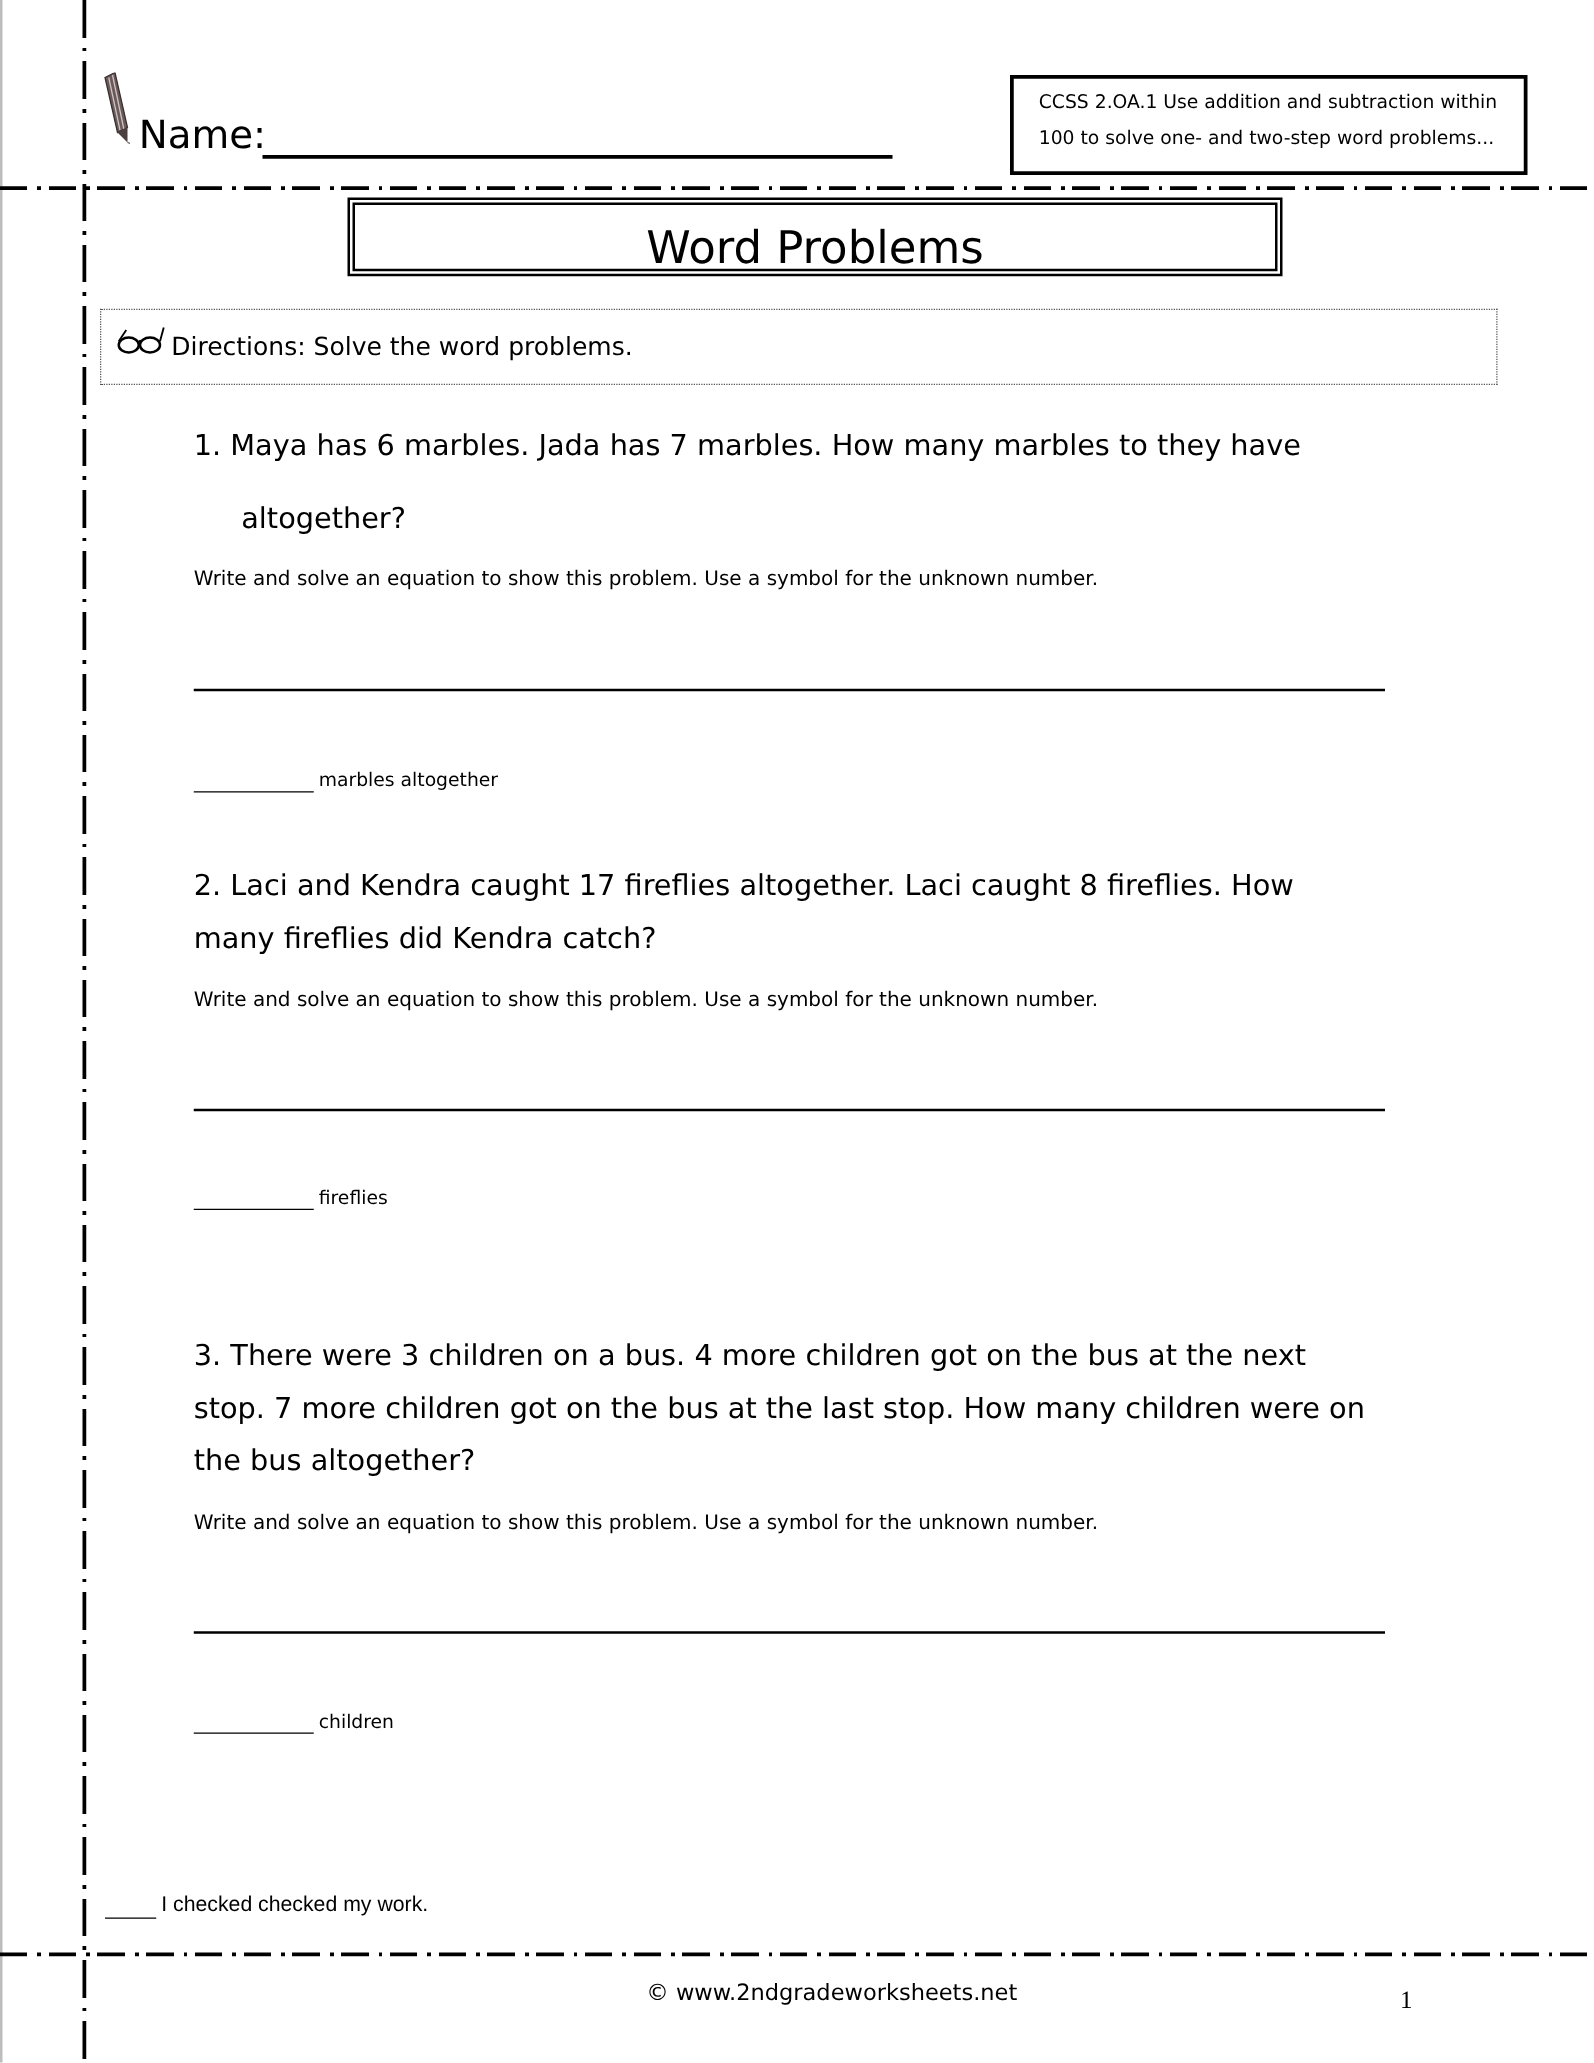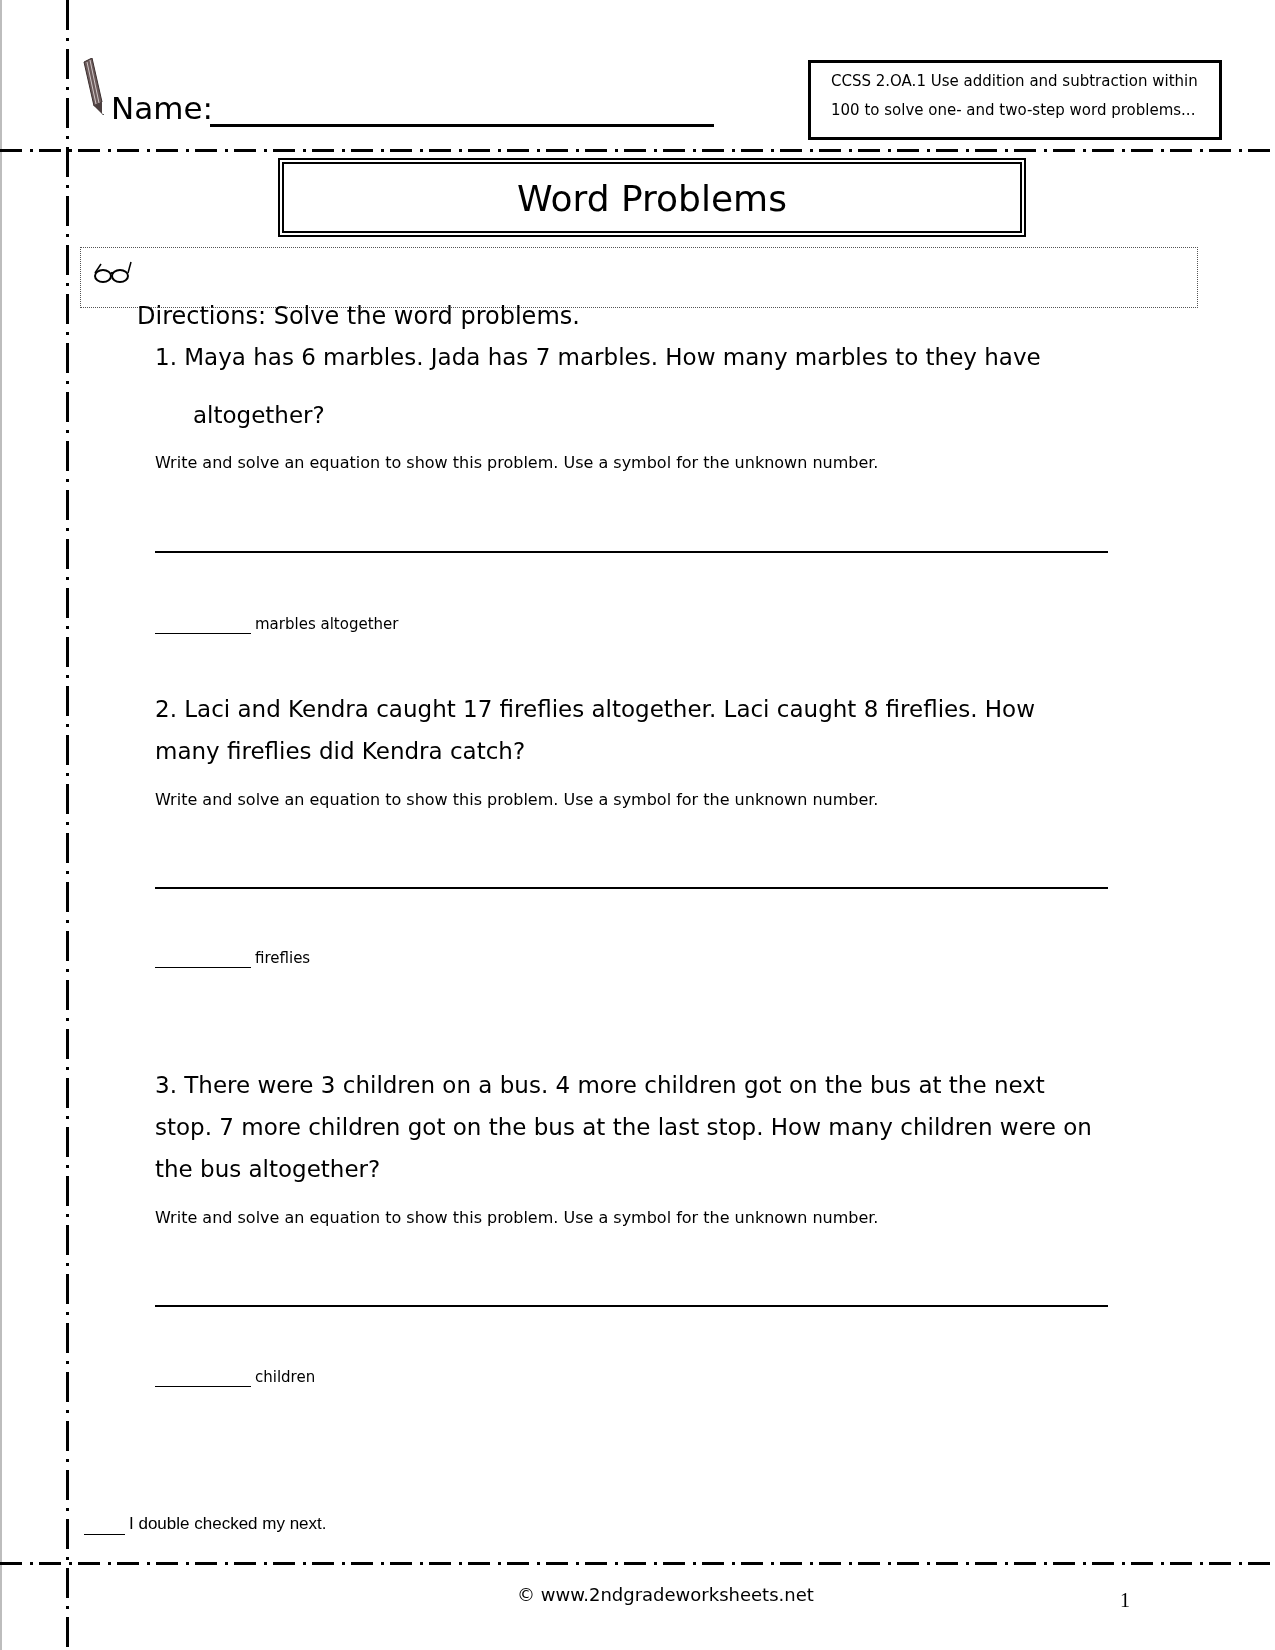--- a/index.html
+++ b/index.html
@@ -13,26 +13,26 @@
   .hdash { left: 0; width: 1275px; height: 3px;
     background: repeating-linear-gradient(to right, #000 0 22px, transparent 22px 30px, #000 30px 33px, transparent 33px 39px); }
 
   .pencil { left: 78px; top: 58px; width: 26px; height: 66px; }
   .name-label { left: 111px; top: 88px; font-size: 31px; line-height: 40px; text-align: right; }
   .name-line { left: 210px; top: 124px; width: 504px; height: 3px; background: #000; }
 
   .ccss-box { left: 808px; top: 60px; width: 414px; height: 80px; border: 3px solid #000; box-sizing: border-box; padding: 4px 20px; }
   .ccss-text { font-size: 15px; line-height: 29px; white-space: pre-line; }
 
-  .title-box { left: 278px; top: 158px; width: 748px; height: 79px; border: 3px double #000; border-width: 6px; box-sizing: border-box; text-align: center; }
+  .title-box { left: 278px; top: 158px; width: 748px; height: 63px; border: 3px double #000; border-width: 6px; box-sizing: border-box; text-align: center; }
   .title-text { font-size: 36px; line-height: 70px; }
 
   .dir-box { left: 80px; top: 247px; width: 1118px; height: 61px; border: 1px dotted #555; box-sizing: border-box; }
   .glasses { left: 93px; top: 260px; width: 40px; height: 26px; }
-  .dir-text { left: 137px; top: 257px; font-size: 24px; line-height: 40px; margin-top: 39px; }
+  .dir-text { left: 137px; top: 257px; font-size: 20px; line-height: 40px; }
 
   .prob { font-size: 23px; line-height: 42px; }
   .instr { font-size: 16px; line-height: 22px; }
   .ans-line { left: 155px; width: 953px; height: 2px; background: #000; }
   .ans-blank { left: 155px; width: 96px; height: 1px; background: #000; }
   .ans-unit { font-size: 15px; line-height: 22px; }
 
   .check-blank { left: 84px; top: 1534px; width: 41px; height: 1px; background: #000; }
   .check-text { left: 129px; top: 1512px; font-size: 17px; line-height: 24px; font-family: "Liberation Sans", sans-serif; }
 
@@ -93,16 +93,16 @@
 
 <div class="abs prob" style="left:155px; top:1064px">3.   There were 3 children on a bus.  4 more children got on the bus at the next</div>
 <div class="abs prob" style="left:155px; top:1106px">stop.  7 more children got on the bus at the last stop.  How many children were on</div>
 <div class="abs prob" style="left:155px; top:1148px">the bus altogether?</div>
 <div class="abs instr" style="left:155px; top:1207px">Write and solve an equation to show this problem.  Use a symbol for the unknown number.</div>
 <div class="abs ans-line" style="top:1305px"></div>
 <div class="abs ans-blank" style="top:1386px"></div>
 <div class="abs ans-unit" style="left:255px; top:1366px">children</div>
 
 <div class="abs check-blank"></div>
-<div class="abs check-text">I double checked my next.</div>
+<div class="abs check-text">I checked checked my work.</div>
 
 <div class="abs footer-text">© www.2ndgradeworksheets.net</div>
 <div class="abs page-num">1</div>
 
 </body></html>

